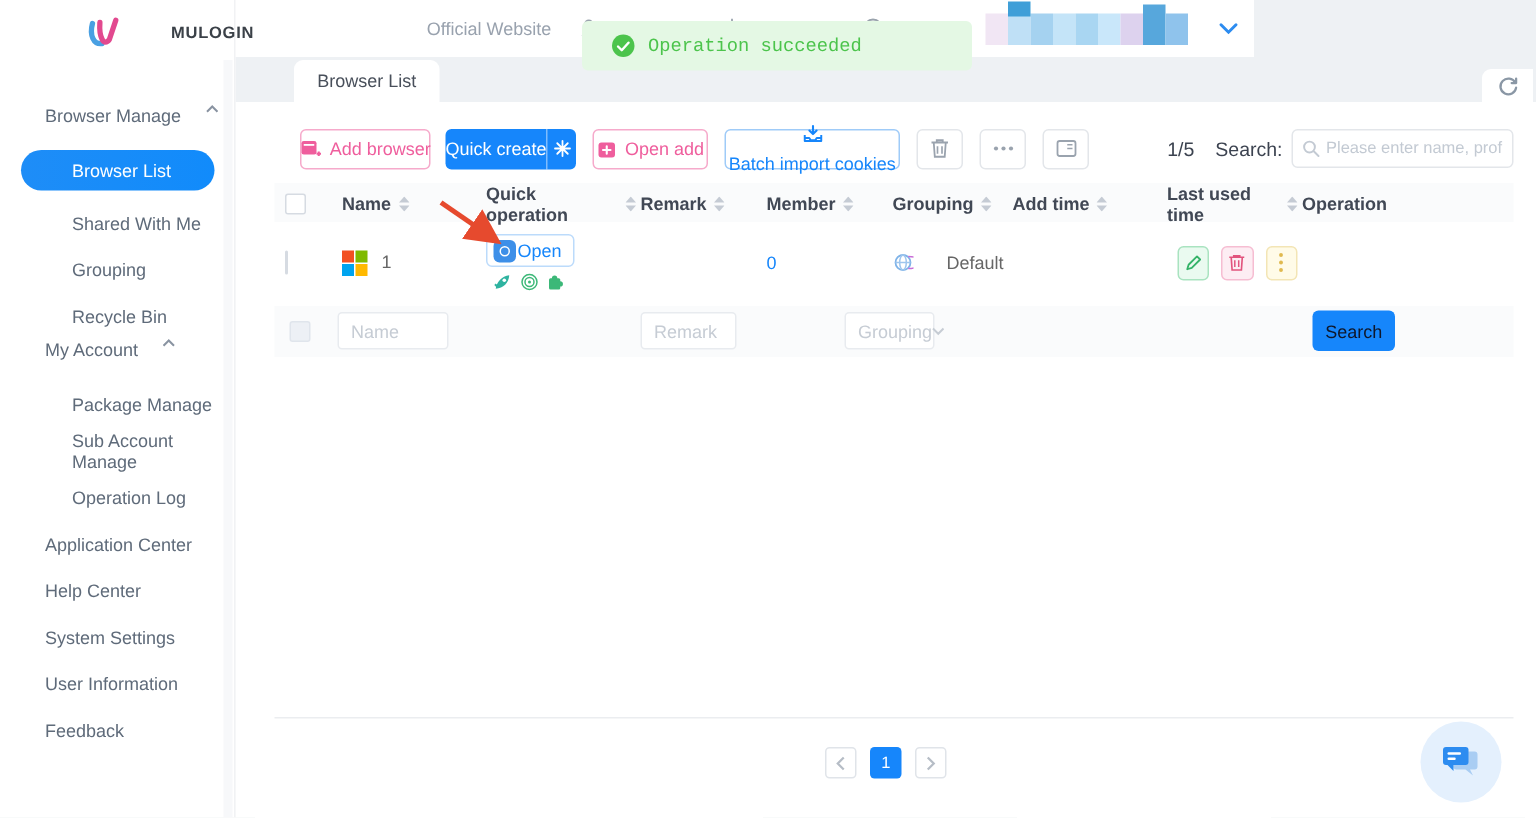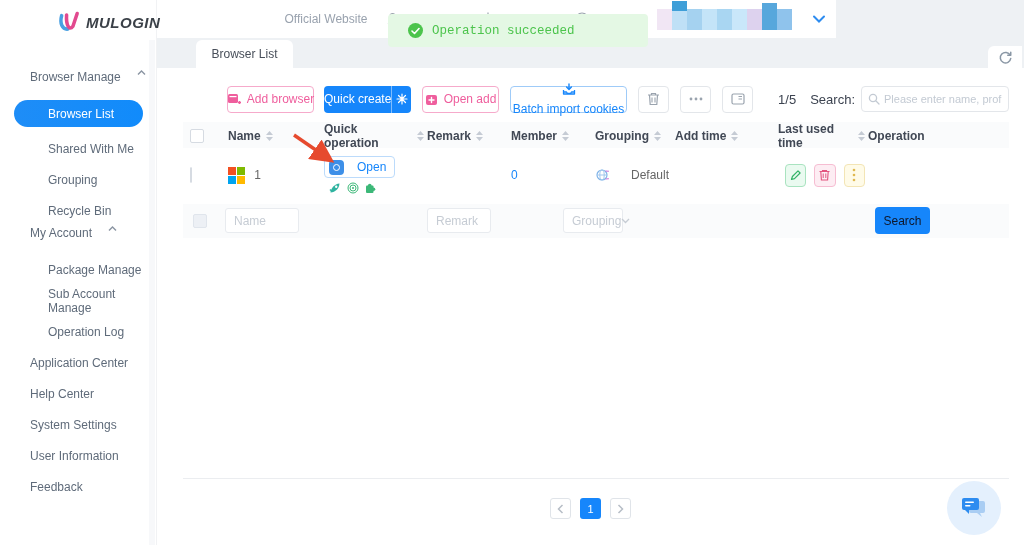--- a/index.html
+++ b/index.html
@@ -31,38 +31,38 @@
   
   .toast { position:absolute; left:388px; top:14px; width:260px; height:33px; background:#e4f8e4;
     border-radius:4px; display:flex; align-items:center; gap:9px; padding-left:20px;
     color:#4cc44c; font-size:12.5px; z-index:10;font-family:Liberation Mono, monospace; }
   .toast .check { width:15px; height:15px; border-radius:50%; background:#4cc44c; display:flex; align-items:center; justify-content:center; }
 
   
   .sidebar { position:absolute; top:0; left:0; width:157px; height:545px; background:#fff; z-index:6; border-right:1px solid #f1f2f4; }
   .sidebar::after { content:""; position:absolute; right:1px; top:40px; bottom:0; width:6px; background:#f7f8fa; }
   .logo { position:absolute; left:56px; top:9px; display:flex; align-items:center; gap:6px; }
-  .logo-text { font-size:15px; font-weight:bold; font-style:italic; color:#3b4148; letter-spacing:.5px; }
+  .logo-text { font-size:11px; font-weight:bold; color:#3b4148; letter-spacing:.5px;margin-left:28px; }
   .menu { position:absolute; top:70px; left:0; width:157px; color:#5f6b7a; }
   .m-section { height:28px; display:flex; align-items:flex-start; padding-left:30px; cursor:pointer; }
   .m-section .chev { margin-left:16px; }
   .m-item { height:31px; display:flex; align-items:center; padding-left:48px; cursor:pointer; }
   .m-link { height:31px; display:flex; align-items:center; padding-left:30px; cursor:pointer; }
   .m-active { height:27px; margin:2px 14px 6px 14px; border-radius:15px;
     background:linear-gradient(90deg,#1e8df7,#118bfb); color:#fff; display:flex; align-items:center; padding-left:34px; cursor:pointer; }
 
   
   .tab { position:absolute; left:196px; top:40px; width:97px; height:28px; background:#fff;
     border-radius:6px 6px 0 0; display:flex; align-items:center; justify-content:center; color:#484f5a; z-index:2; cursor:pointer;}
   .refresh-btn { position:absolute; right:2px; top:46px; width:34px; height:22px; background:#fff; border-radius:6px 0 0 0;
     display:flex; align-items:center; justify-content:center; z-index:2; cursor:pointer; }
   .panel { position:absolute; left:157px; top:68px; width:867px; height:477px; background:#fff; }
 
   
-  .toolbar { position:absolute; left:38px; right:15px; top:17px; height:28px; display:flex; align-items:center;padding-left:32px; }
+  .toolbar { position:absolute; left:11px; right:15px; top:17px; height:28px; display:flex; align-items:center;padding-left:32px; }
   .btn { display:flex; align-items:center; justify-content:center; gap:6px; height:27px;
     border-radius:4px; background:#fff; cursor:pointer; white-space:nowrap; }
   .btn-pink { border:1px solid #f6aacb; color:#ef5e9d; }
   .btn-blue-o { border:1px solid #9fcbf8; color:#1686fb;flex-direction:column; }
   .btn-grey { border:1px solid #e3e6ea; color:#9aa3ae; }
   .b-add { width:87px; margin-right:10px; }
   .b-quick { width:87px; margin-right:11px; background:#1686fb; color:#fff; border:none; gap:0; padding:0; }
   .b-quick .lbl { flex:1; text-align:center; }
   .b-quick .seg { width:25px; height:27px; border-left:1px solid rgba(255,255,255,.45); display:flex; align-items:center; justify-content:center; }
   .b-batch { width:77px; margin-right:11px; }
@@ -80,21 +80,21 @@
   .thead { position:absolute; left:26px; right:15px; top:54px; height:26px; background:#fafbfc;
     font-weight:bold; color:#414855; }
   .th { display:flex; align-items:center; gap:5px; padding-left:3px; }
   .trow { position:absolute; left:26px; right:15px; top:82px; height:50px; background:#fff; color:#666; }
   .td { padding-left:3px; }
   .checkbox { width:14px; height:14px; border:1px solid #d6dbe2; border-radius:2px; background:#fff; margin-left:4px; cursor:pointer; }
   .checkbox.disabled { background:#edf0f5; border-color:#e0e5ec; cursor:default; }
   .winlogo { display:inline-grid; grid-template-columns:8px 8px; grid-template-rows:8px 8px; gap:1px; margin-right:6px; vertical-align:middle; }
   .winlogo i:nth-child(1){background:#f25022;} .winlogo i:nth-child(2){background:#7fba00;}
   .winlogo i:nth-child(3){background:#00a4ef;} .winlogo i:nth-child(4){background:#ffb900;}
-  .open-btn { display:inline-flex; align-items:center; gap:13px; height:22px; padding:0 8px 0 4px;
+  .open-btn { display:inline-flex; align-items:center; gap:1px; height:22px; padding:0 8px 0 4px;
     border:1px solid #bcdbfb; border-radius:4px; background:#fff; color:#1686fb; cursor:pointer; }
   .open-ic { width:15px; height:15px; border-radius:4px; background:#3d8fe8; display:flex; align-items:center; justify-content:center; }
   .open-ic i { width:7px; height:7px; border:1.5px solid #fff; border-radius:50%; }
   .mini-icons { display:flex; gap:6px; margin-top:4px; padding-left:5px; }
   .member-val { color:#1686fb; }
   .grp { display:flex; align-items:center; gap:22px; }
   .dt { line-height:16px; }
   .ops { display:flex; gap:8px; padding-left:10px; }
   .op-btn { width:33px; height:23px; border-radius:4px; display:flex; align-items:center; justify-content:center; cursor:pointer; }
   .op-edit { background:#eafaf0; border:1px solid #a9e3c0; }

